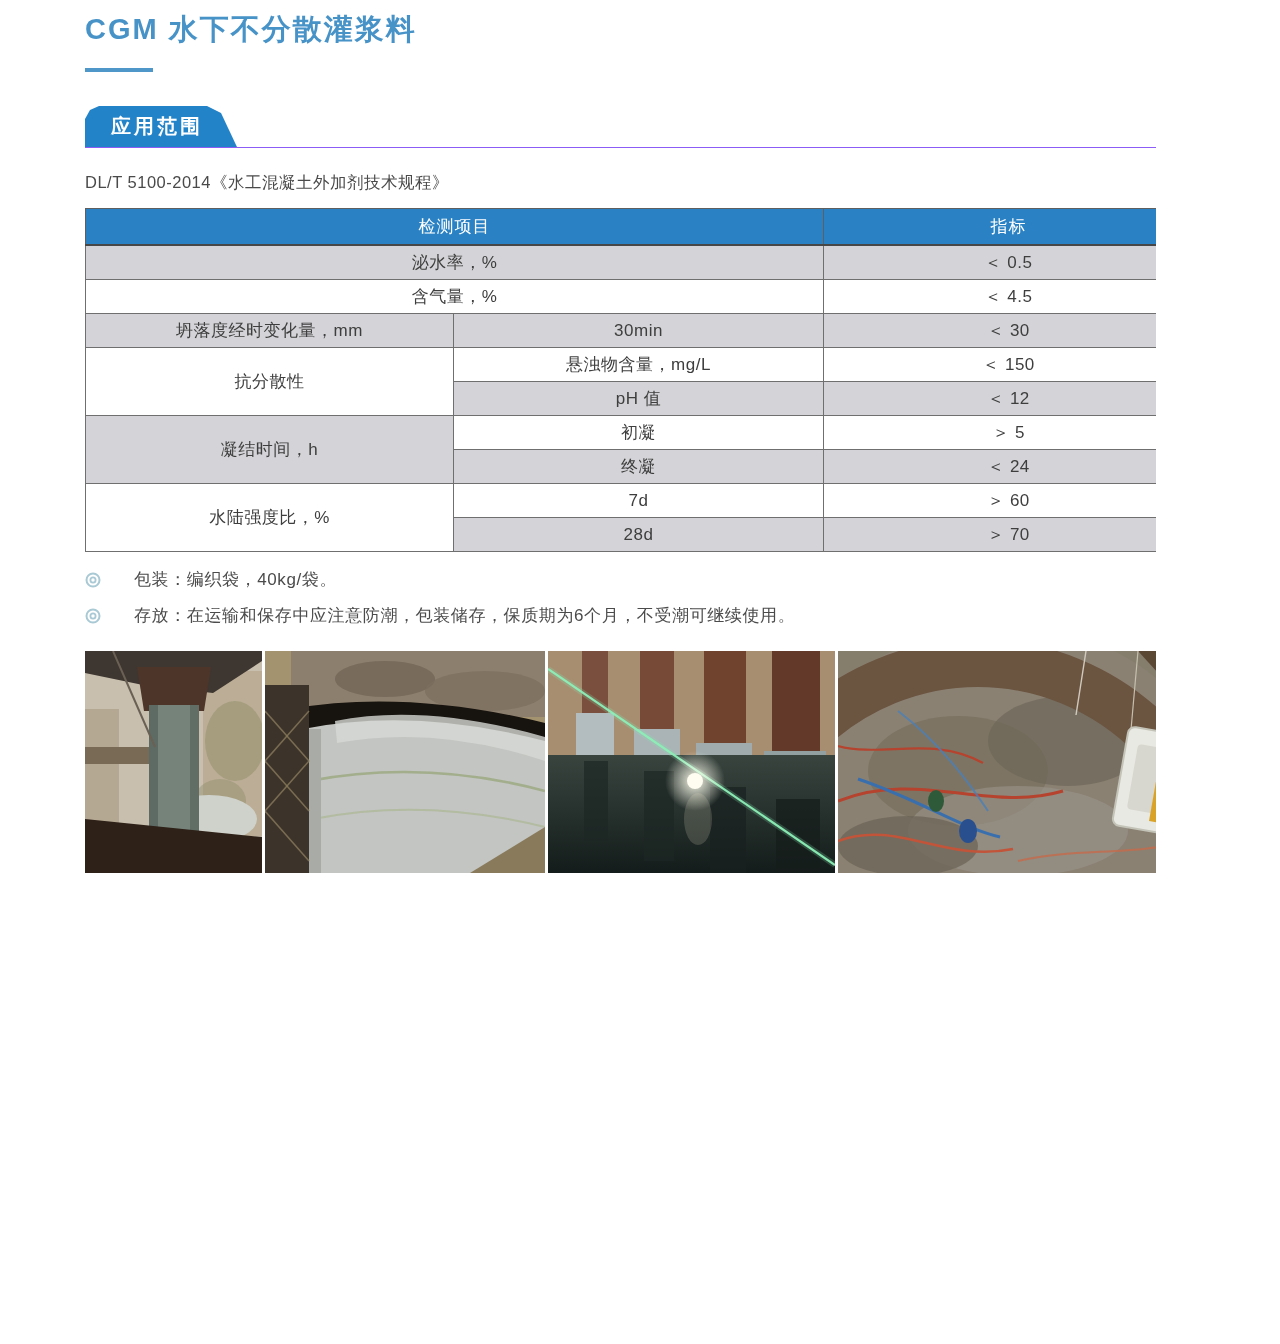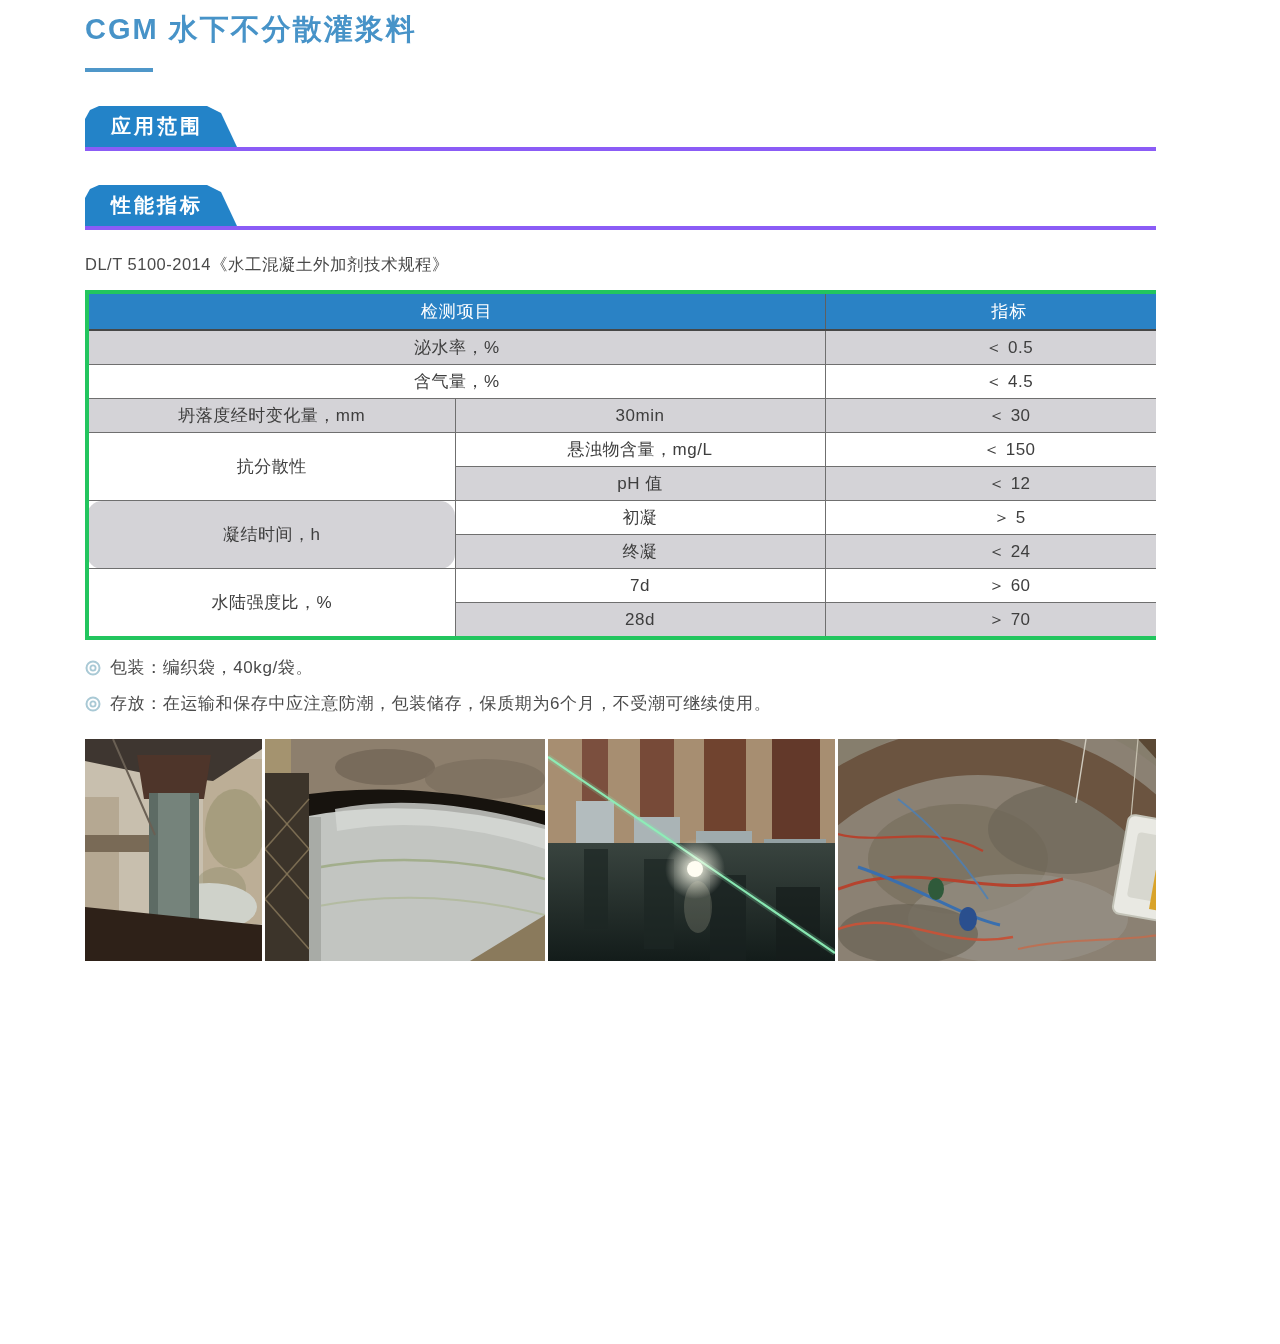--- a/index.html
+++ b/index.html
@@ -13,70 +13,67 @@
     margin:10px 0 0 0; font-size:29px; font-weight:bold; color:#4793c8;
     letter-spacing:2px;
   }
   .title-underline { width:68px; height:4px; background:#4f97c9; margin-top:18px; }
 
   p.para {
     margin:28px 0 0 0; font-size:17.5px; line-height:33px; color:#4b4b4b;
     text-indent:2em; text-align:justify; letter-spacing:0.6px;
   }
 
-  .section-head { margin-top:34px; border-bottom:4px solid #8b5cf6; height:41px; position:relative; }
+  .section-head { margin-top:34px; border-bottom:1px solid #8b5cf6; height:41px; position:relative; }
   .badge {
     display:inline-block; height:41px; line-height:41px; padding:0 34px 0 26px;
     background:#2383c8; color:#ffffff; font-size:20px; font-weight:bold; letter-spacing:3px;
     clip-path:polygon(0% 100%, 0% 13px, 5px 4px, 14px 0%, calc(100% - 30px) 0%, calc(100% - 16px) 7px, 100% 100%);
   }
 
   .caption { margin:24px 0 14px 0; font-size:16.5px; color:#4a4a4a; letter-spacing:0.5px; }
 
   table.perf {
     width:1108px; border-collapse:collapse; table-layout:fixed;
-    font-size:17px; color:#3e3e3e; border:4px solid #22c55e;
+    font-size:17px; color:#3e3e3e; border:1px solid #22c55e;
   }
   table.perf th {
     background:#2a82c5; color:#ffffff; font-weight:normal; height:33px;
     border:1px solid #5f5f5f; border-bottom:2px solid #474747; letter-spacing:1px;
   }
   table.perf td {
     height:31px; text-align:center; border:1px solid #6f6f6f; background:#ffffff;
     letter-spacing:0.5px;
   }
   table.perf tr.gray td { background:#d4d3d7; }
-  table.perf td.cell-gray { background:#d4d3d7 !important;border-radius:15px; }
+  table.perf td.cell-gray { background:#d4d3d7 !important; }
   table.perf td.cell-white { background:#ffffff !important; }
 
   .bullets { margin-top:16px; }
-  .bullet { display:flex; align-items:center; margin-top:13px; font-size:17px; color:#4b4b4b; letter-spacing:0.6px; }
+  .bullet { display:flex; align-items:center; margin-top:13px; font-size:17px; color:#4b4b4b; letter-spacing:0.6px;gap:24px; }
   .bullet svg { margin-right:9px; flex:0 0 auto; }
 
   .photos { margin-top:24px; display:flex; gap:3px; }
   .photo { height:222px; overflow:hidden; }
   .photo svg { display:block; }
 </style>
 </head>
 <body>
 
 <div class="page">
   <div class="content">
 
     <h1 class="title">CGM 水下不分散灌浆料</h1>
     <div class="title-underline"></div>
 
 
     <div class="section-head">
       <div class="badge">应用范围</div>
     </div>
 
-    <div class="section-head">
-      <div class="badge">性能指标</div>
-    </div>
     <p class="caption">DL/T 5100-2014《水工混凝土外加剂技术规程》</p>
 
     <table class="perf">
       <colgroup>
           <col style="width:368px">
           <col style="width:370px">
           <col style="width:370px">
         </colgroup>
       <thead>
         <tr>

